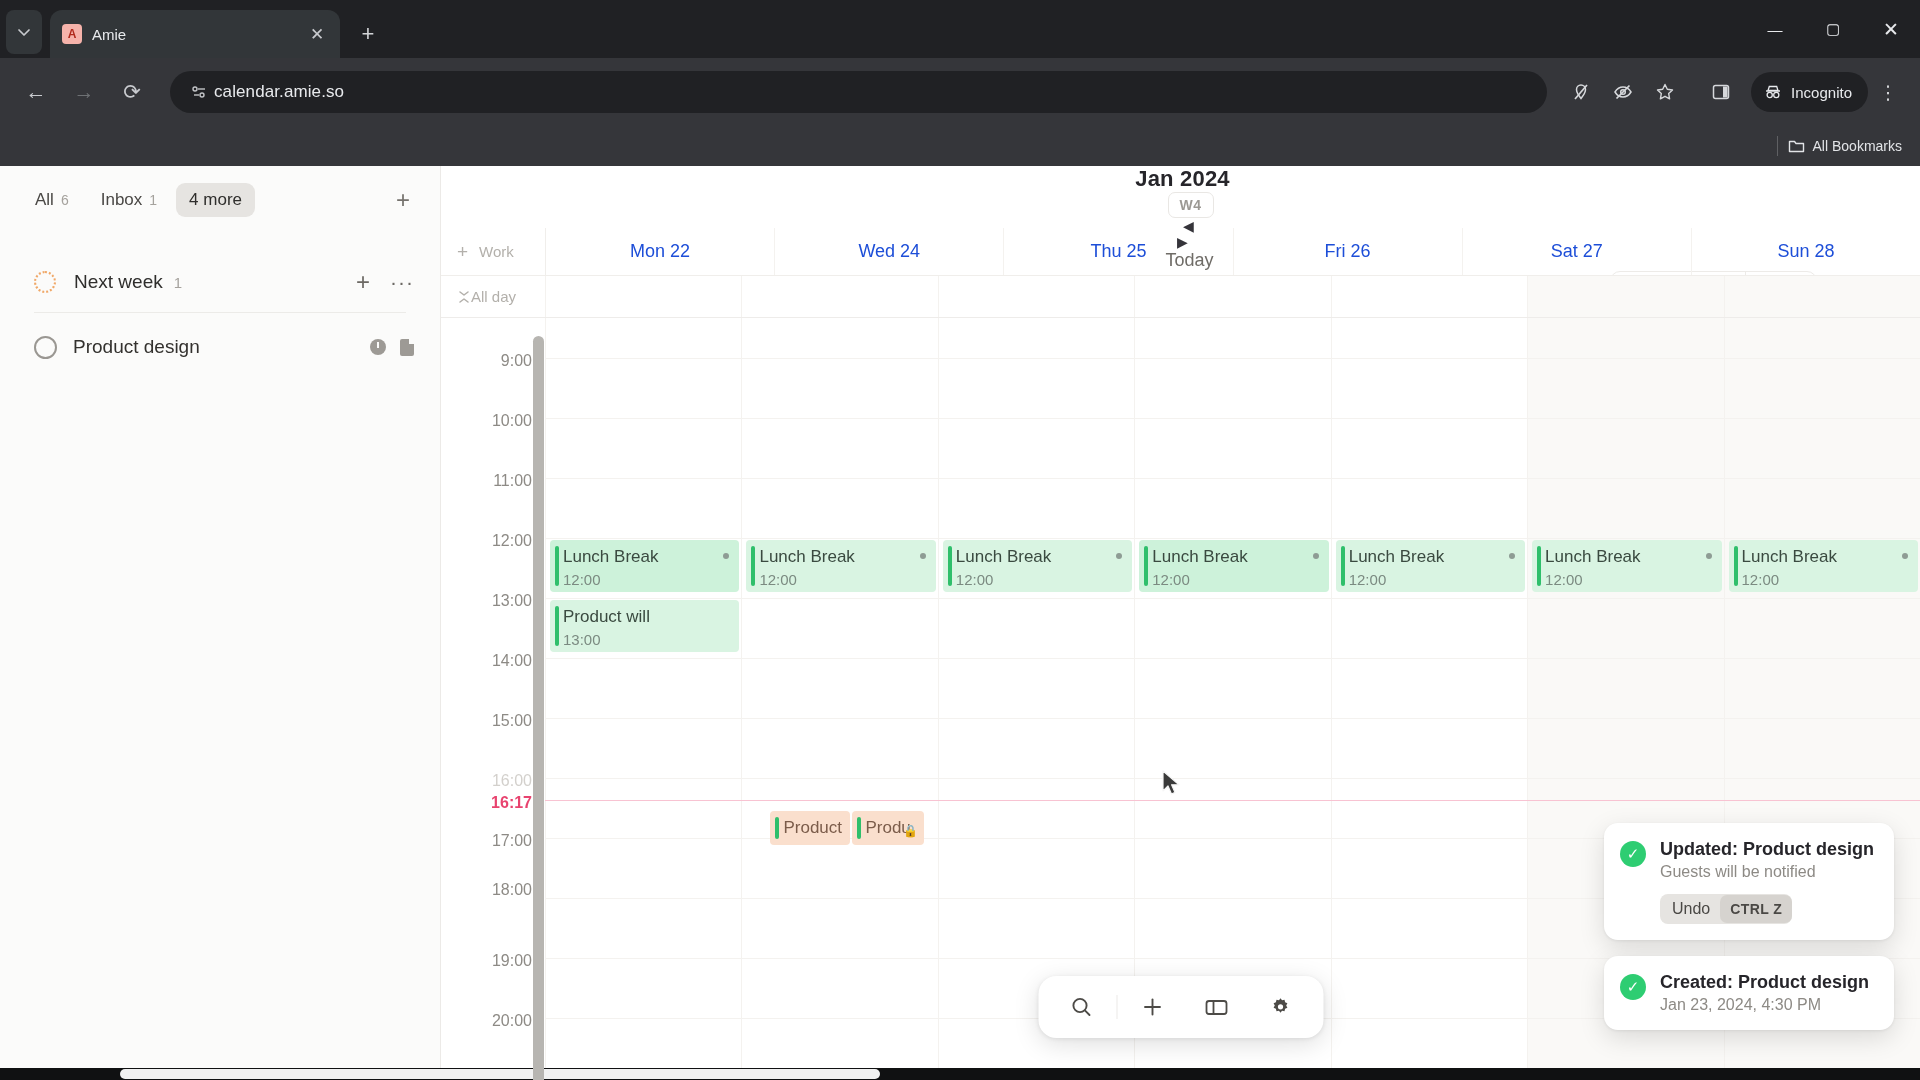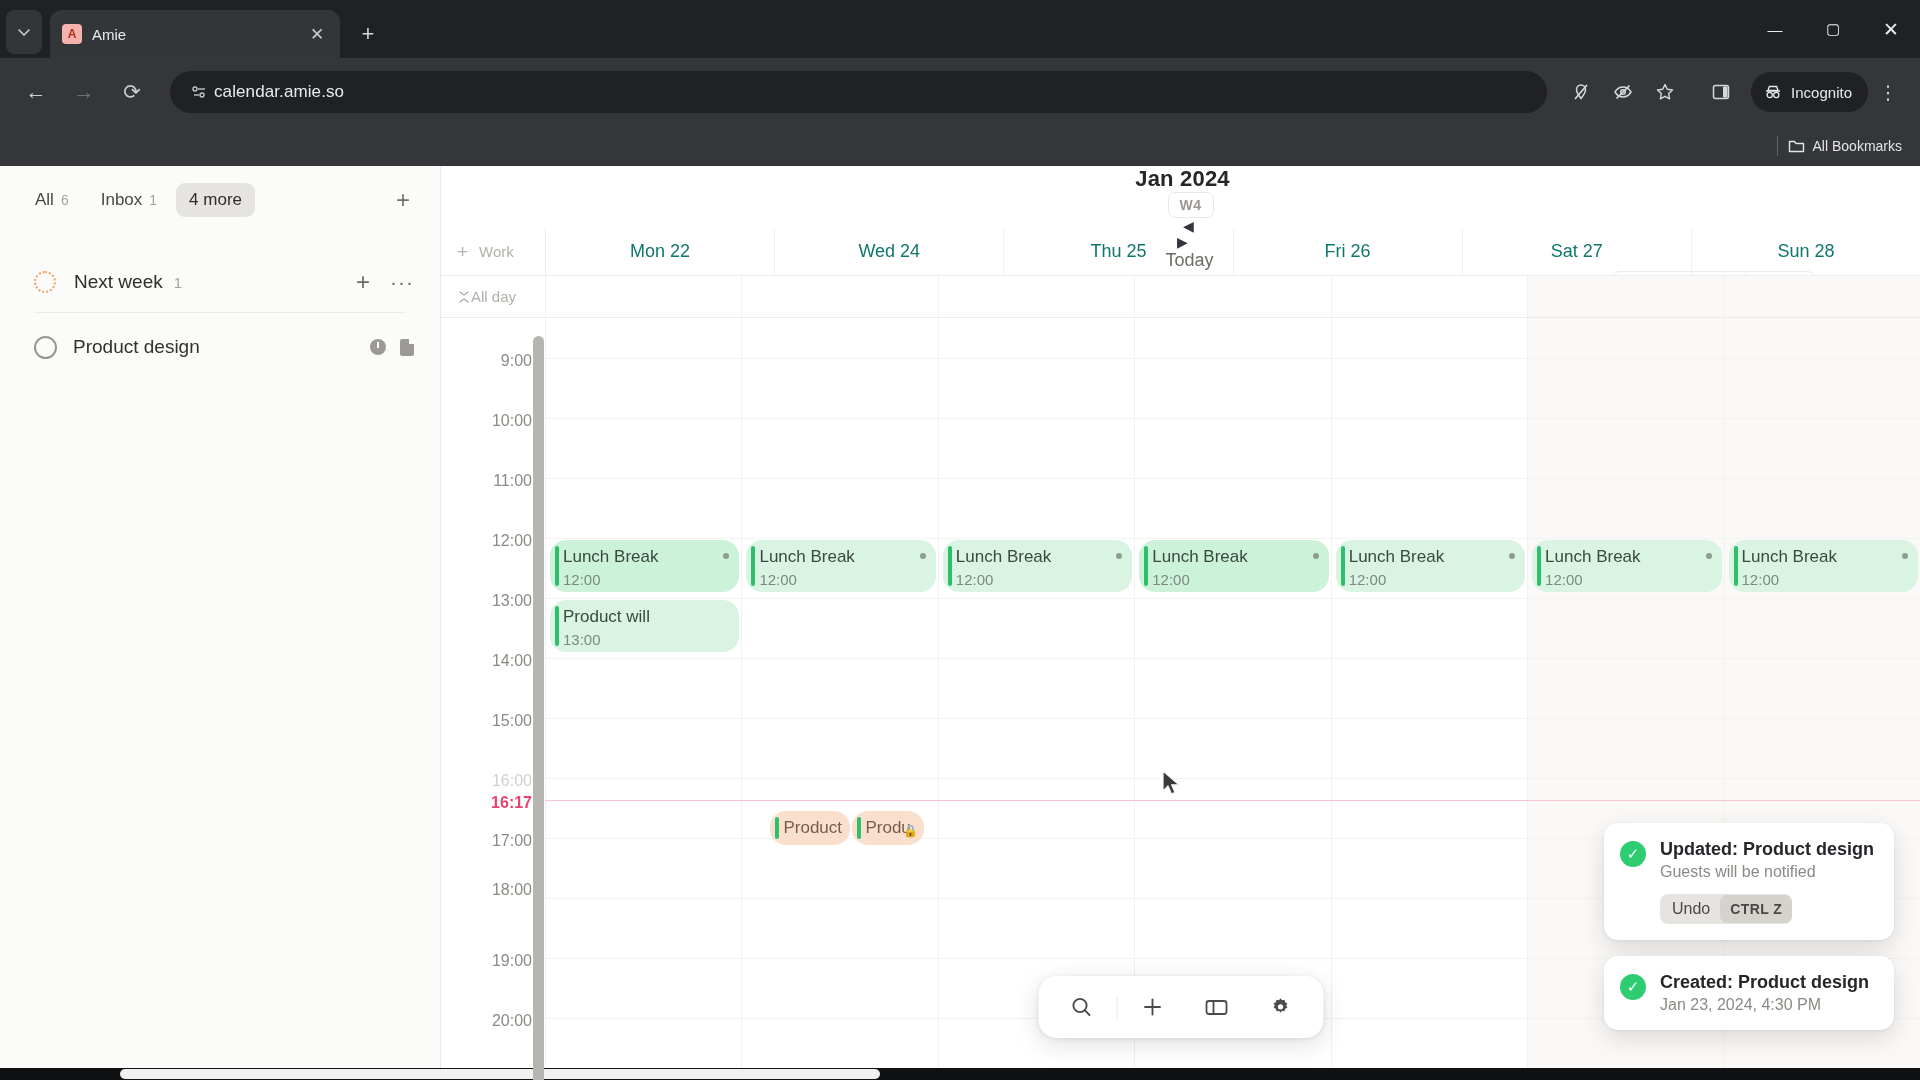--- a/index.html
+++ b/index.html
@@ -141,21 +141,21 @@
 
   
   .daybar { display:flex; height: 48px; border-bottom:1px solid #f0eeeb; }
   .gutter-head {
     width: 104px; flex:none; display:flex;align-items:center; gap:11px; padding-left:16px;
     color:#b3b0ab; font-size:15px;
   }
   .gutter-head .pl { font-size:19px; font-weight:300; }
   .daycol-head {
     flex:1; display:flex; align-items:center; justify-content:center;
-    font-size:18px; color:#0f766e; border-left:1px solid #f4f2ef;
+    font-size:18px; color:#1d4ed8; border-left:1px solid #f4f2ef;
   }
   .daycol-head.first { border-left:1px solid #f0eeeb; }
 
   .allday { display:flex; height: 42px; border-bottom:1px solid #eeecea; }
   .allday-label {
     width:104px; flex:none; display:flex; align-items:center; gap:0; padding-left:16px;
     color:#b3b0ab; font-size:15px;
   }
   .allday-cell { flex:1; border-left:1px solid #f4f2ef; }
   .allday-cell.we { background:#faf9f7; }
@@ -176,21 +176,21 @@
 
   .now-line { position:absolute; left:0; right:0; height:1px; background:#f8c3d2; z-index:6; }
 
   .vscroll {
     position:absolute; left: 92px; top: 18px; width: 11px; height: 770px;
     background:#b7b5b1; border-radius:6px; z-index:9;
   }
 
   
   .ev {
-    position:absolute; border-radius: 16px; overflow:hidden;
+    position:absolute; border-radius: 4px; overflow:hidden;
     padding: 7px 10px 7px 13px; z-index:4;
   }
   .ev .bar { position:absolute; left:5px; top:6px; bottom:6px; width:4px; border-radius:2px; }
   .ev .ttl { font-size:17px; color:#3a4a40; line-height:1.15; white-space:nowrap; overflow:hidden;}
   .ev .tm { font-size:15px; color:#7b8a81; margin-top:4px; }
   .ev .rdot { position:absolute; right:10px; top:13px; width:6px;height:6px;border-radius:50%; background:#8e9c94; }
   .ev.green { background:#cdf2da; }
   .ev.green .bar { background:#2fbf6b; }
   .ev.greenlight { background:#d9f4e2; }
   .ev.greenlight .bar { background:#2fbf6b; }

